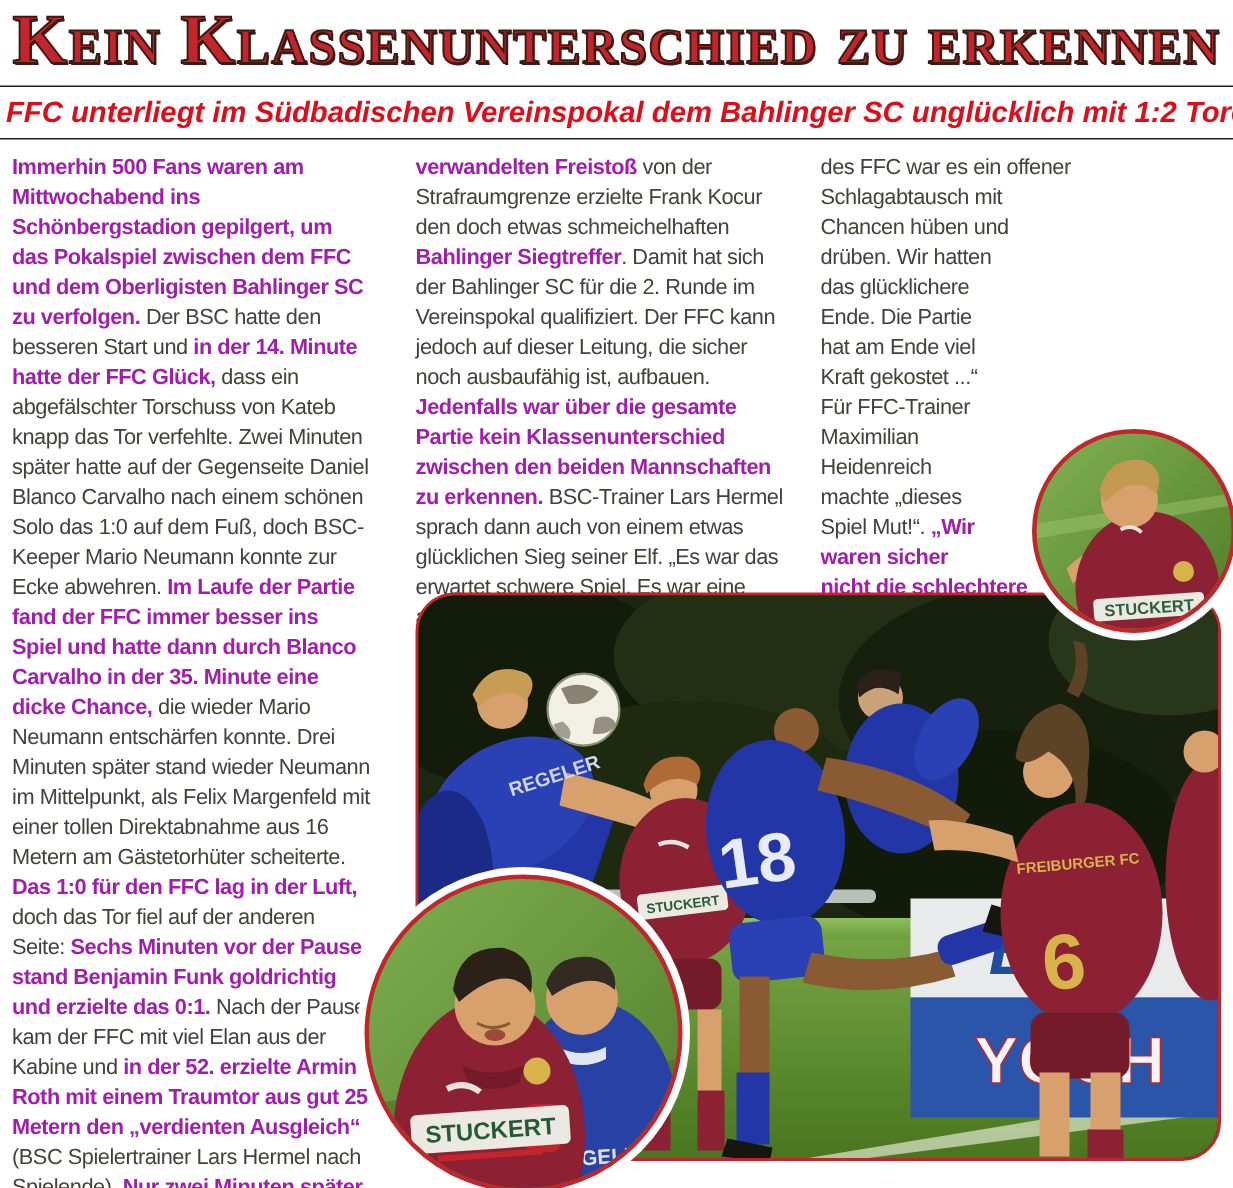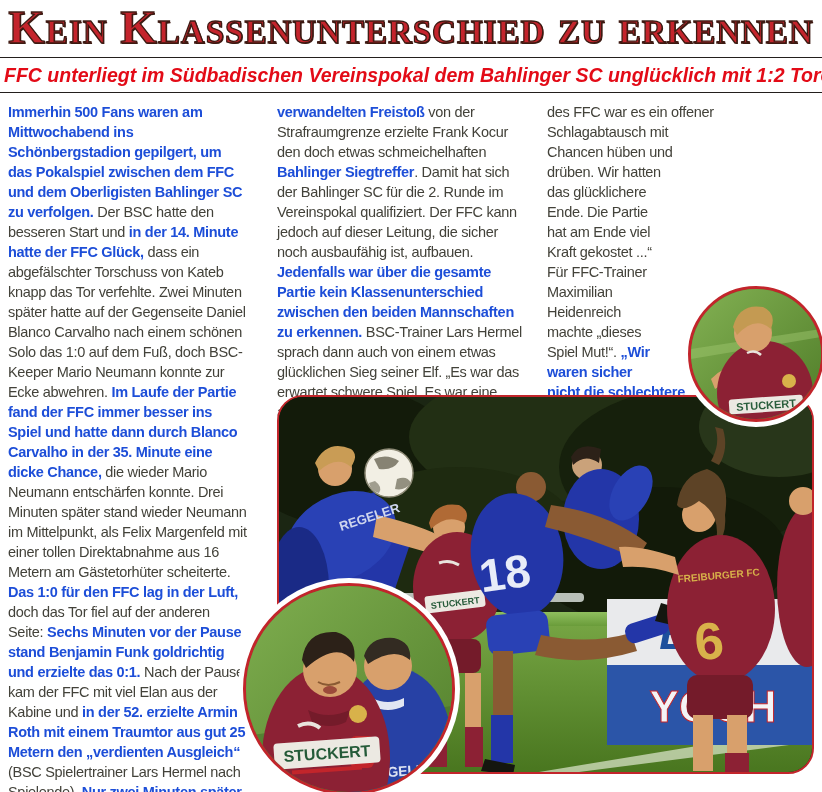--- a/index.html
+++ b/index.html
@@ -26,21 +26,21 @@
     position:absolute;top:60px;left:4px;width:818px;height:30px;
     font-size:19.5px;line-height:30px;font-weight:bold;font-style:italic;
     color:#e30b17;white-space:nowrap;
   }
   
   .col{
     position:absolute;top:102px;
     font-size:14.5px;line-height:20px;letter-spacing:-0.3px;
     color:#43423a;text-align:left;
   }
-  .col .b{font-weight:bold;color:#1d4ed8;}
+  .col .b{font-weight:bold;color:#a21caf;}
   .col1{left:8px;width:240px;height:688px;}
   .col2{left:277px;width:249px;height:292px;}
   .col3{left:547px;width:269px;height:290px;}
   .circle-float{
     float:right;width:138px;height:156px;margin:176px 0 0 10px;
     shape-outside:circle(52% at 62% 50%);
   }
   .byline{
     margin-top:22px;font-style:italic;font-size:14.5px;color:#43423a;
   }

